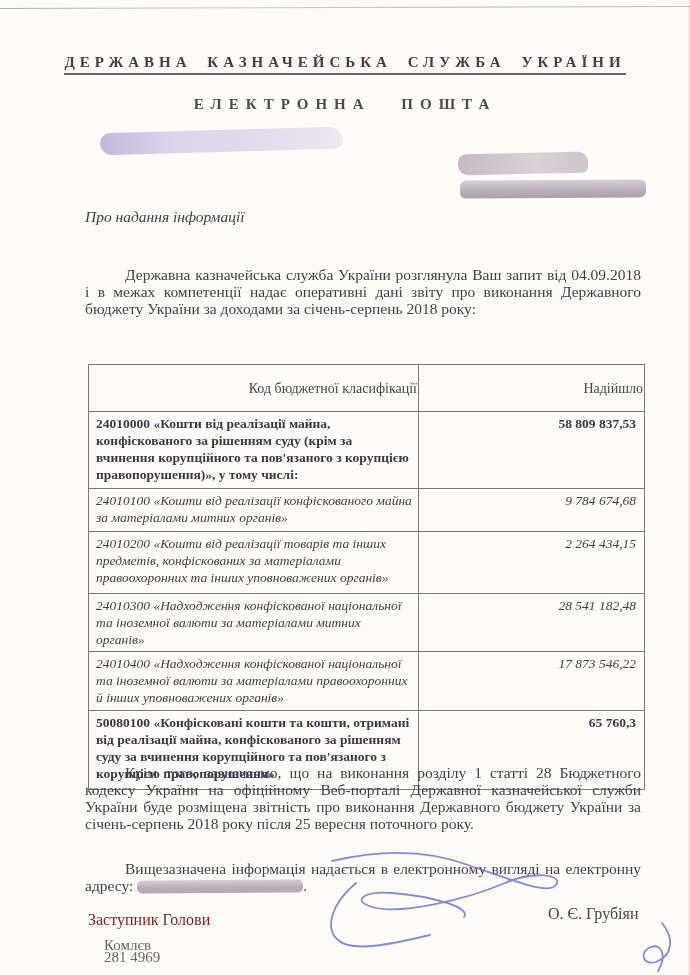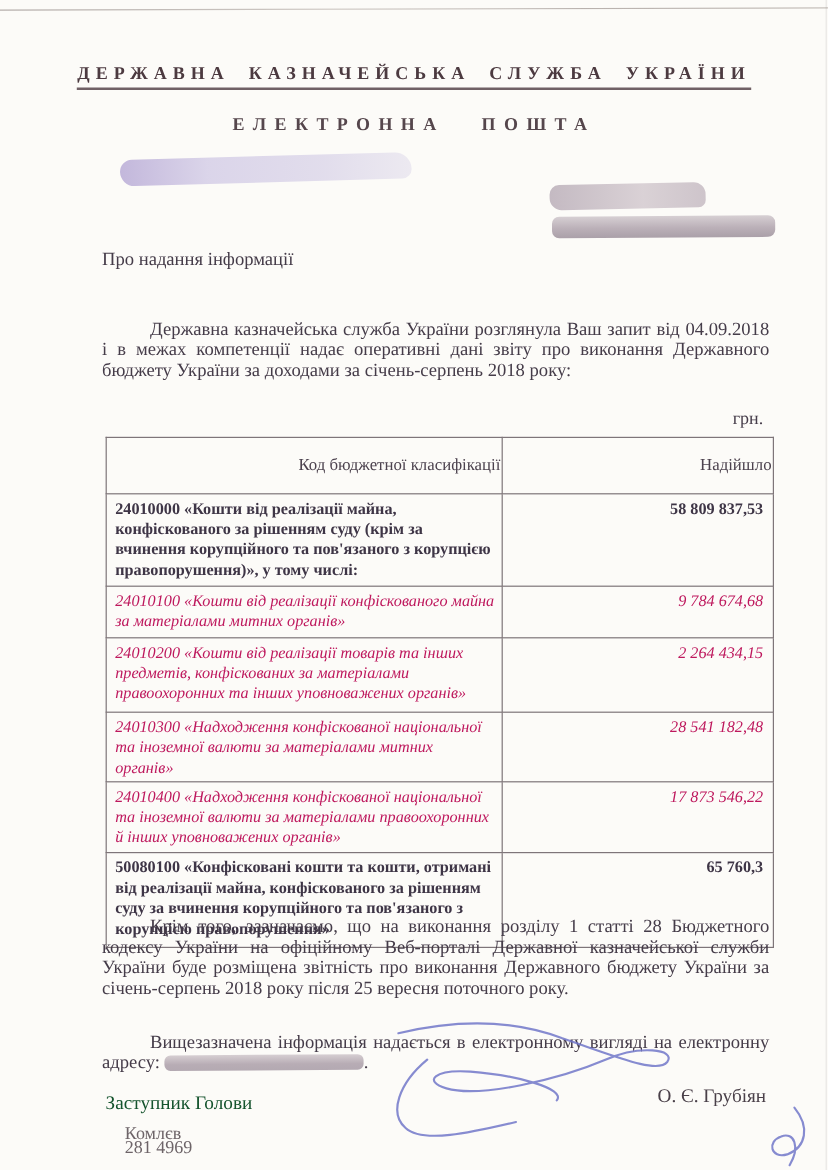--- a/index.html
+++ b/index.html
@@ -28,52 +28,52 @@
   .redaction{position:absolute;}
   .red-1{left:100px;top:130px;width:243px;height:22px;
     background:linear-gradient(90deg,rgba(148,128,196,0.55),rgba(178,166,216,0.45) 30%,rgba(186,176,218,0.40) 70%,rgba(196,188,222,0.28));
     border-radius:10px 14px 8px 12px;transform:rotate(-1.6deg);}
   .red-2{left:458px;top:153px;width:130px;height:21px;
     background:linear-gradient(90deg,rgba(150,132,150,0.55),rgba(170,152,166,0.42) 60%,rgba(160,142,158,0.50));
     border-radius:8px 10px 6px 10px;transform:rotate(-1.2deg);}
   .red-3{left:460px;top:180px;width:186px;height:18px;
     background:linear-gradient(180deg,rgba(158,142,156,0.40),rgba(140,122,138,0.58) 55%,rgba(120,104,120,0.62));
     border-radius:6px;transform:rotate(-0.4deg);}
-  .subject{position:absolute;left:85px;top:208px;font-size:15.5px;}
+  .subject{position:absolute;left:85px;top:208px;font-style:italic;font-size:15.5px;}
   .para{position:absolute;left:85px;width:556px;text-align:justify;
     font-size:15.5px;line-height:17px;text-indent:40px;}
   .para1{top:266px;}
   .grn{position:absolute;left:85px;top:341px;width:551px;text-align:right;font-size:15px;}
   table.budget{
     position:absolute;left:88px;top:364px;width:556px;
     border-collapse:collapse;table-layout:fixed;
   }
   table.budget th,table.budget td{
     border:1px solid #7e7579;vertical-align:top;
     font-size:13.5px;line-height:17px;font-weight:normal;
   }
   table.budget col.c1{width:330px;}
   table.budget col.c2{width:226px;}
   table.budget th{height:44px;text-align:right;vertical-align:middle;font-size:14px;color:#4c424e;}
   table.budget td.code{padding:3px 6px 3px 7px;text-align:left;}
   table.budget td.amount{padding:3px 8px 3px 4px;text-align:right;margin-top:18px;}
   tr.row-bold td{font-weight:bold;color:#3e3546;}
-  tr.row-italic td{font-style:italic;color:#be185d;}
+  tr.row-italic td{font-style:italic;color:#404040;}
   tr.r1 td{height:70px;}
   tr.r2 td{height:36px;}
   tr.r3 td{height:55px;}
   tr.r4 td{height:50px;}
   tr.r5 td{height:52px;}
   tr.r6 td{height:72px;}
   .para2{top:764px;}
   .para3{top:848px;margin-top:12px;}
   .email-redaction{display:inline-block;width:166px;height:13px;vertical-align:baseline;
     background:linear-gradient(180deg,rgba(168,152,164,0.45),rgba(138,120,136,0.60) 60%,rgba(120,102,120,0.55));
     border-radius:5px;transform:translateY(2px) rotate(-0.4deg);}
-  .signer-title{position:absolute;left:88px;top:911px;font-size:16px;color:#14532d;}
+  .signer-title{position:absolute;left:88px;top:911px;font-size:16px;color:#7f1d1d;}
   .signer-name{position:absolute;left:548px;top:905px;font-size:16px;color:#4a4049;}
   .contact{position:absolute;left:104px;top:939px;font-size:15px;line-height:12px;color:#6d6468;}
   svg.signature{position:absolute;left:280px;top:843px;width:410px;height:132px;}
   svg.signature path{fill:none;stroke:#7177c9;stroke-width:1.8;
     stroke-linecap:round;stroke-linejoin:round;opacity:0.85;}
 </style>
 </head>
 <body>
 
 <div class="page">
@@ -86,21 +86,20 @@
   <div class="doc-type">ЕЛЕКТРОННА  ПОШТА</div>
 
   <div class="redaction red-1"></div>
   <div class="redaction red-2"></div>
   <div class="redaction red-3"></div>
 
   <div class="subject">Про надання інформації</div>
 
   <div class="para para1">Державна казначейська служба України розглянула Ваш запит від 04.09.2018 і в межах компетенції надає оперативні дані звіту про виконання Державного бюджету України за доходами за січень-серпень 2018 року:</div>
 
-  <div class="grn">грн.</div>
 
   <table class="budget">
     <colgroup>
         <col class="c1">
         <col class="c2">
       </colgroup>
     <thead>
       <tr>
         <th>Код бюджетної класифікації</th>
         <th>Надійшло</th>

